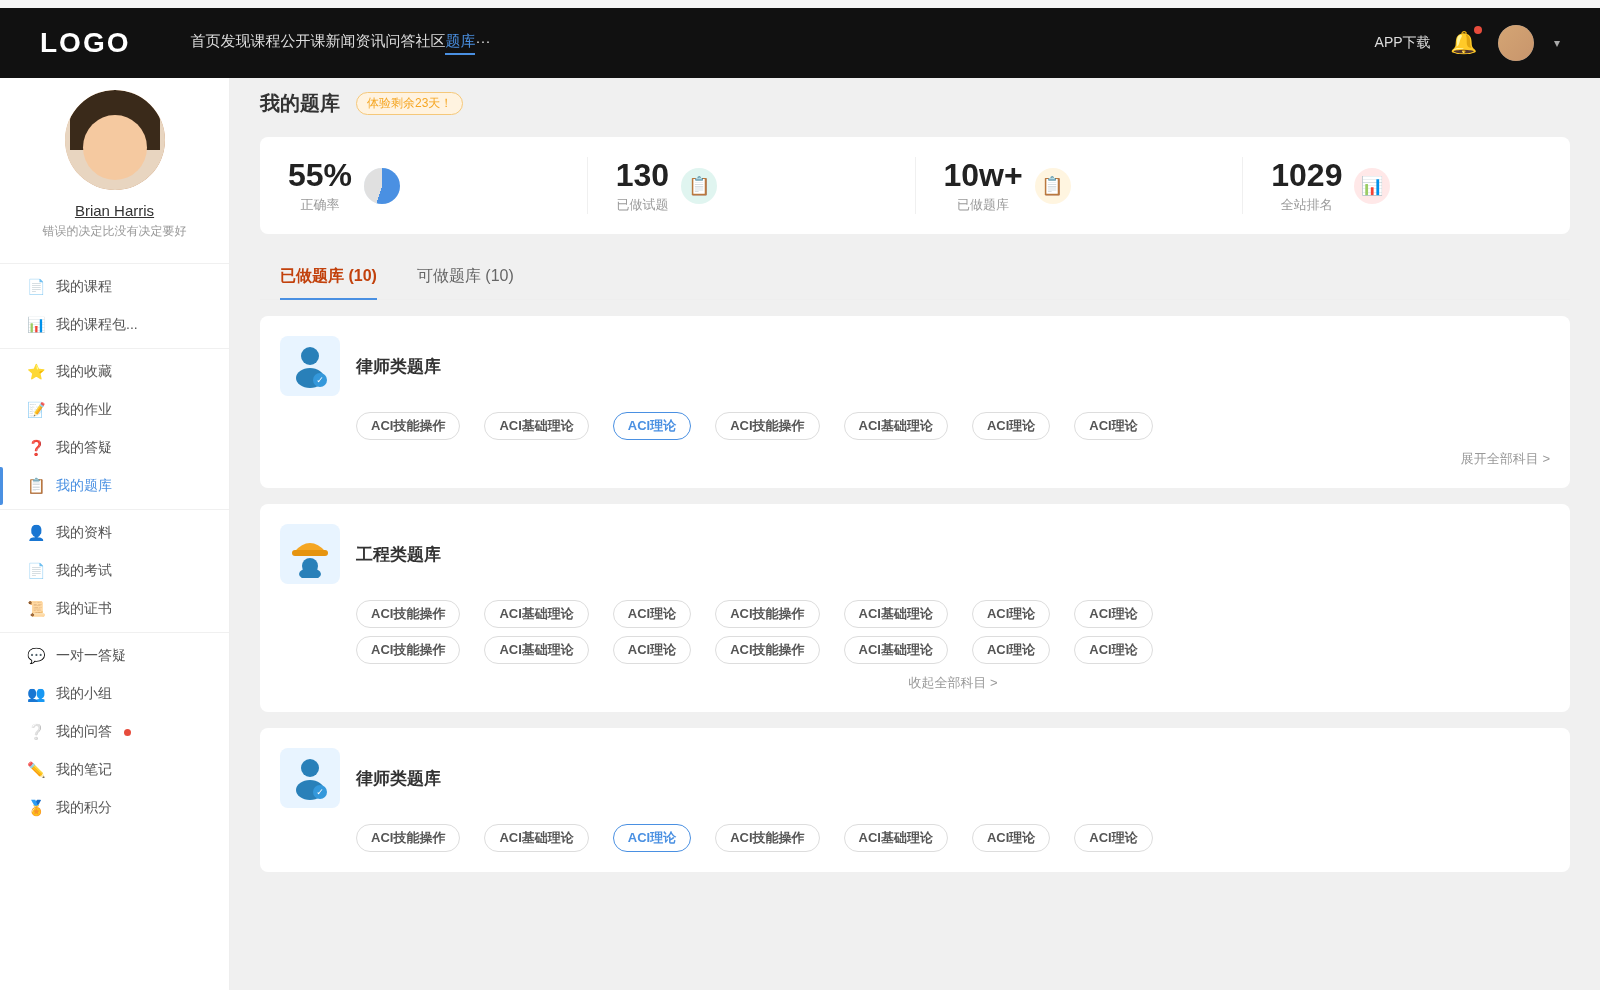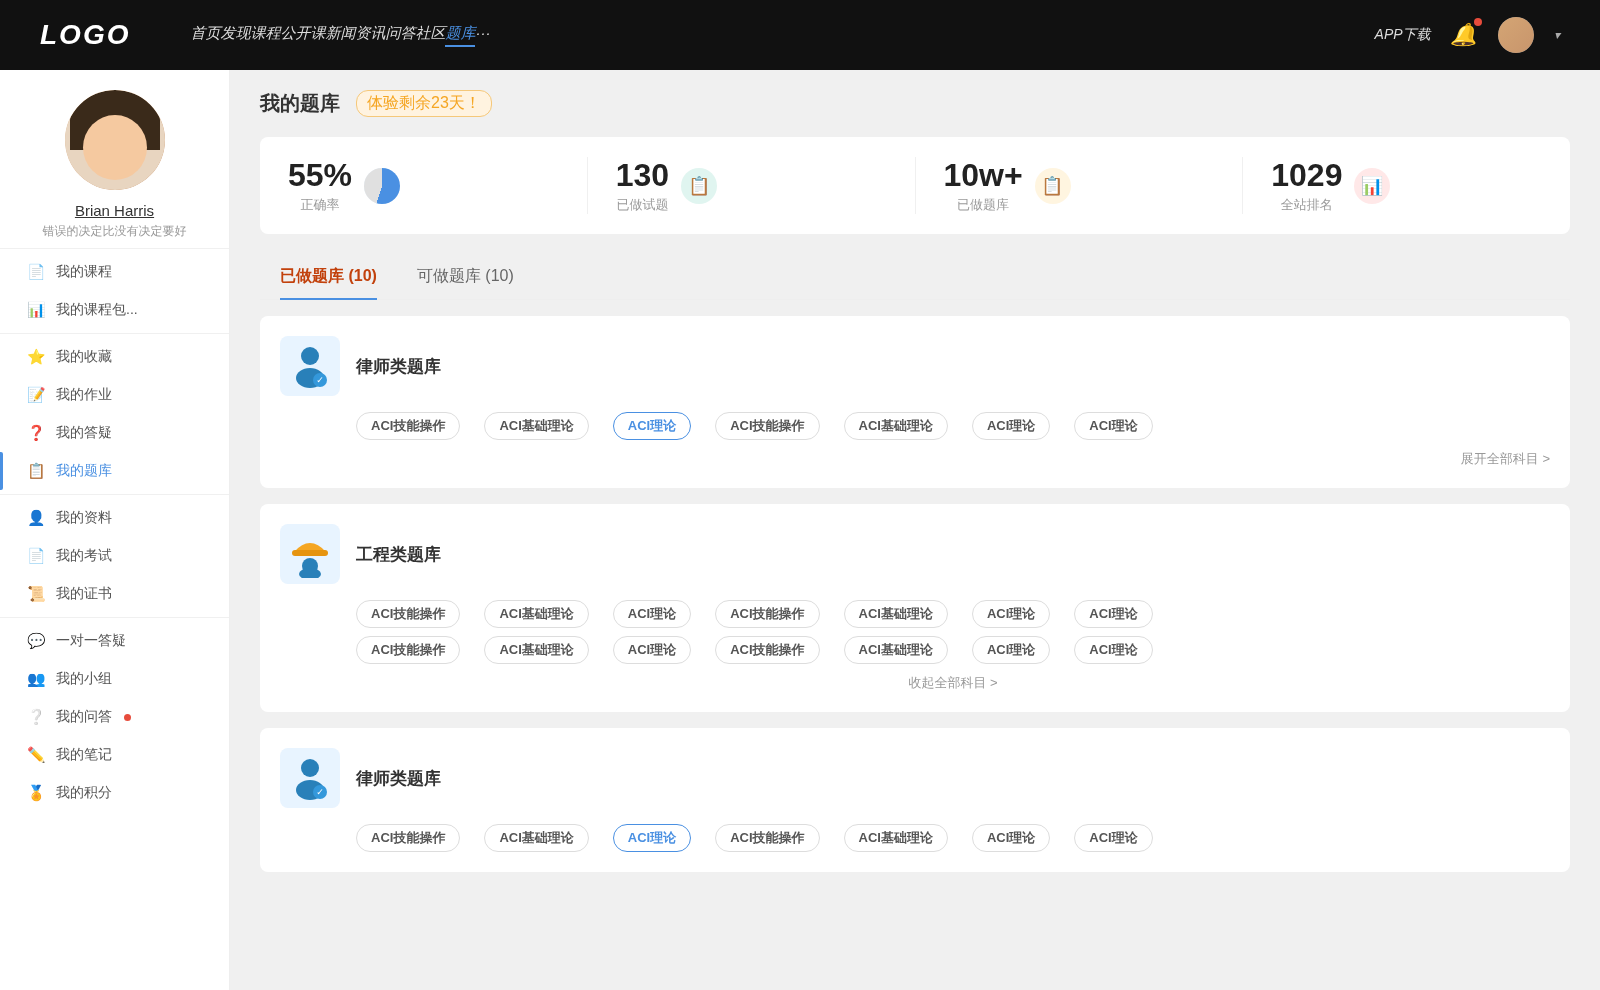--- a/index.html
+++ b/index.html
@@ -5,21 +5,21 @@
     * { box-sizing: border-box; margin: 0; padding: 0; }
     body { font-family: "PingFang SC", "Microsoft YaHei", sans-serif; background: #f5f5f5; min-height: 990px; }
 
     
     .navbar {
       background: #111;
       height: 70px;
       display: flex;
       align-items: center;
       padding: 0 40px;
-      position: sticky; top: 0; z-index: 100; font-style: italic;
+      position: sticky; top: 8px; z-index: 100;
     }
     .nav-logo {
       color: #fff;
       font-size: 28px;
       font-weight: 700;
       letter-spacing: 2px;
       margin-right: 60px;
       min-width: 80px;
     }
     .nav-links {
@@ -129,21 +129,21 @@
     .sidebar-name {
       font-size: 15px;
       color: #333;
       font-weight: 500;
       margin-bottom: 4px;
       text-decoration: underline;
     }
     .sidebar-motto {
       font-size: 12px;
       color: #999;
-      margin-bottom: 4px;
+      margin-bottom: 19px;
       padding: 0 16px;
       text-align: center;
     }
     .sidebar-divider {
       width: 100%;
       height: 1px;
       background: #f0f0f0;
       margin: 4px 0;
     }
     .sidebar-menu {
@@ -204,21 +204,21 @@
     .page-title {
       font-size: 20px;
       color: #333;
       font-weight: 600;
     }
     .trial-badge {
       background: #fff3e0;
       color: #f5a623;
       border: 1px solid #f5c87a;
       border-radius: 12px;
-      font-size: 16px;
+      font-size: 12px;
       padding: 2px 10px;
     }
 
     
     .stats-row {
       display: flex;
       background: #fff;
       border-radius: 8px;
       margin-bottom: 24px;
       padding: 20px 0;

